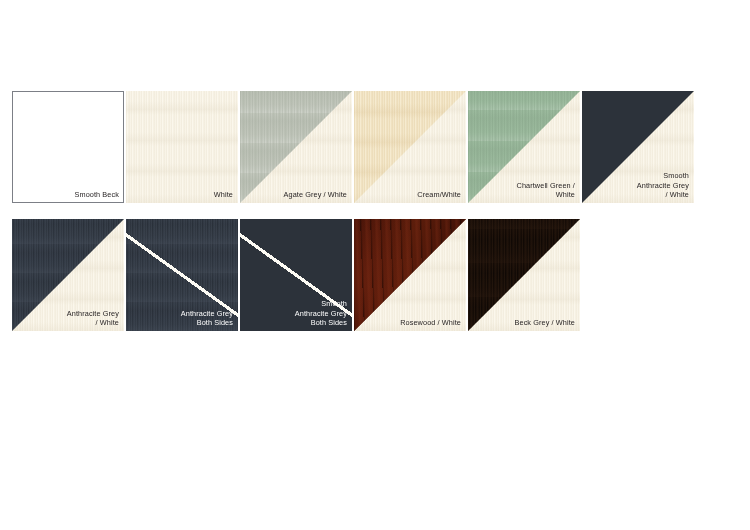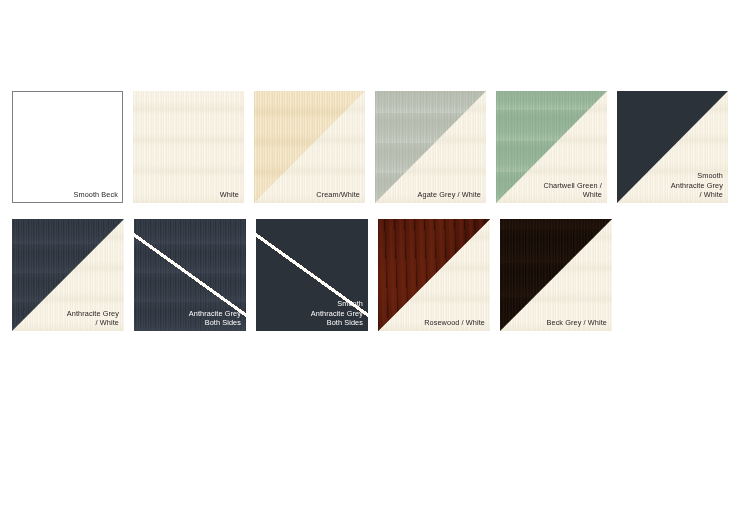--- a/index.html
+++ b/index.html
@@ -25,21 +25,21 @@
   .swatch-row {
     display: flex;
     flex-direction: row;
     margin-bottom: 16px;
   }
 
   .swatch {
     position: relative;
     width: 112px;
     height: 112px;
-    margin-right: 10px;
+    margin-right: 2px;
     overflow: hidden;
     box-sizing: border-box;
     background: #ffffff;
   }
 
   
   .layer-base {
     position: absolute;
     left: 0; top: 0; right: 0; bottom: 0;
   }
@@ -195,28 +195,28 @@
       <div class="swatch-label label-dark">Smooth Beck</div>
     </div>
 
     <div class="swatch">
       <div class="layer-base mat-white"></div>
       <div class="swatch-label label-dark">White</div>
     </div>
 
     <div class="swatch">
       <div class="layer-base mat-white"></div>
+      <div class="layer-tri mat-agate-grey"></div>
+      <div class="swatch-label label-dark">Agate Grey / White</div>
+    </div>
+
+    <div class="swatch">
+      <div class="layer-base mat-white"></div>
       <div class="layer-tri mat-cream"></div>
       <div class="swatch-label label-dark">Cream/White</div>
-    </div>
-
-    <div class="swatch">
-      <div class="layer-base mat-white"></div>
-      <div class="layer-tri mat-agate-grey"></div>
-      <div class="swatch-label label-dark">Agate Grey / White</div>
     </div>
 
     <div class="swatch">
       <div class="layer-base mat-white"></div>
       <div class="layer-tri mat-chartwell-green"></div>
       <div class="swatch-label label-dark">Chartwell Green /
 White</div>
     </div>
 
     <div class="swatch">

